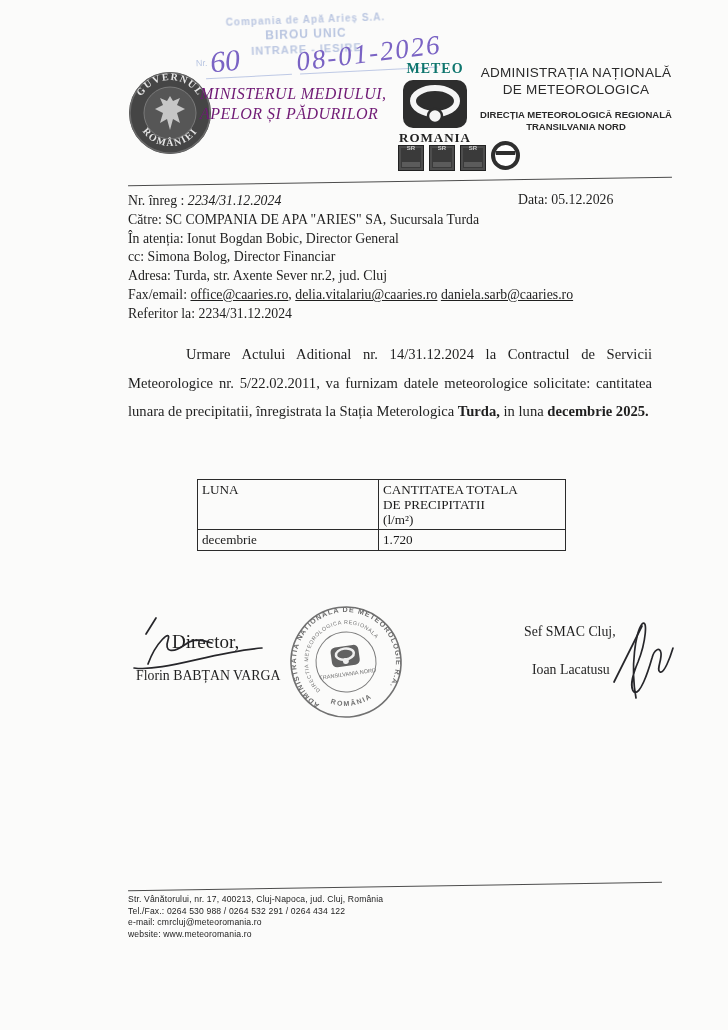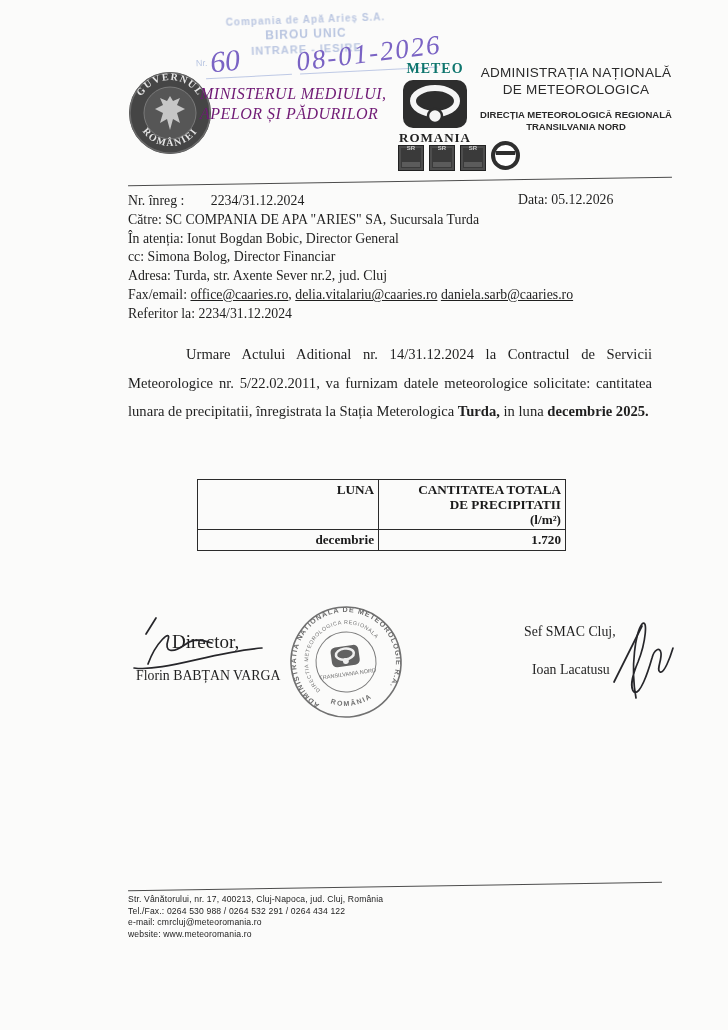--- a/index.html
+++ b/index.html
@@ -39,33 +39,33 @@
   .badge span{position:absolute;top:-1px;left:0;right:0;text-align:center;color:#cfcfcf;
     font-family:"Liberation Sans",sans-serif;font-size:6px;font-weight:bold;}
   .badge i{position:absolute;left:3px;right:3px;bottom:3px;height:5px;background:#5b5b5b;}
   .badge-circle{width:21px;height:21px;border-radius:50%;border:4px solid #2f2f2f;background:#fff;
     position:relative;margin-bottom:1px;}
   .badge-circle i{position:absolute;left:1px;right:1px;top:6px;height:4px;background:#2f2f2f;}
   .rule{border-top:1.6px solid #4c4c4c;}
 
   
   .meta{left:128px;top:192px;width:540px;font-size:13.8px;line-height:18.8px;}
-  .meta .ital{margin-left:23px;}
+  .meta .ital{font-style:italic;}
   .letter-date{left:518px;top:192px;font-size:13.8px;}
   .uline{text-decoration:underline;}
 
   
   .body-par{left:128px;top:340px;width:524px;font-size:14.6px;line-height:28.5px;
     text-align:justify;text-indent:58px;}
   .body-par b{font-weight:bold;}
 
   
   table.precip{left:197px;top:479px;position:absolute;border-collapse:collapse;}
-  table.precip td,table.precip th{border:1.8px solid #2b2b2b;font-weight:bold;font-size:13.2px;
-    text-align:right;vertical-align:top;padding:2px 4px;color:#1a1a1a;}
+  table.precip td,table.precip th{border:1.8px solid #2b2b2b;font-weight:normal;font-size:13.2px;
+    text-align:left;vertical-align:top;padding:2px 4px;color:#1a1a1a;}
   .col-luna{width:172px;}
   .col-cant{width:178px;}
   .hdr2{line-height:15px;}
 
   
   .sig-title-l{left:172px;top:631px;font-size:19px;}
   .sig-name-l{left:136px;top:668px;font-size:13.8px;}
   .sig-title-r{left:524px;top:624px;font-size:13.8px;}
   .sig-name-r{left:532px;top:662px;font-size:13.8px;}
   svg .ink{fill:none;stroke:#26262a;stroke-width:1.7;stroke-linecap:round;}

